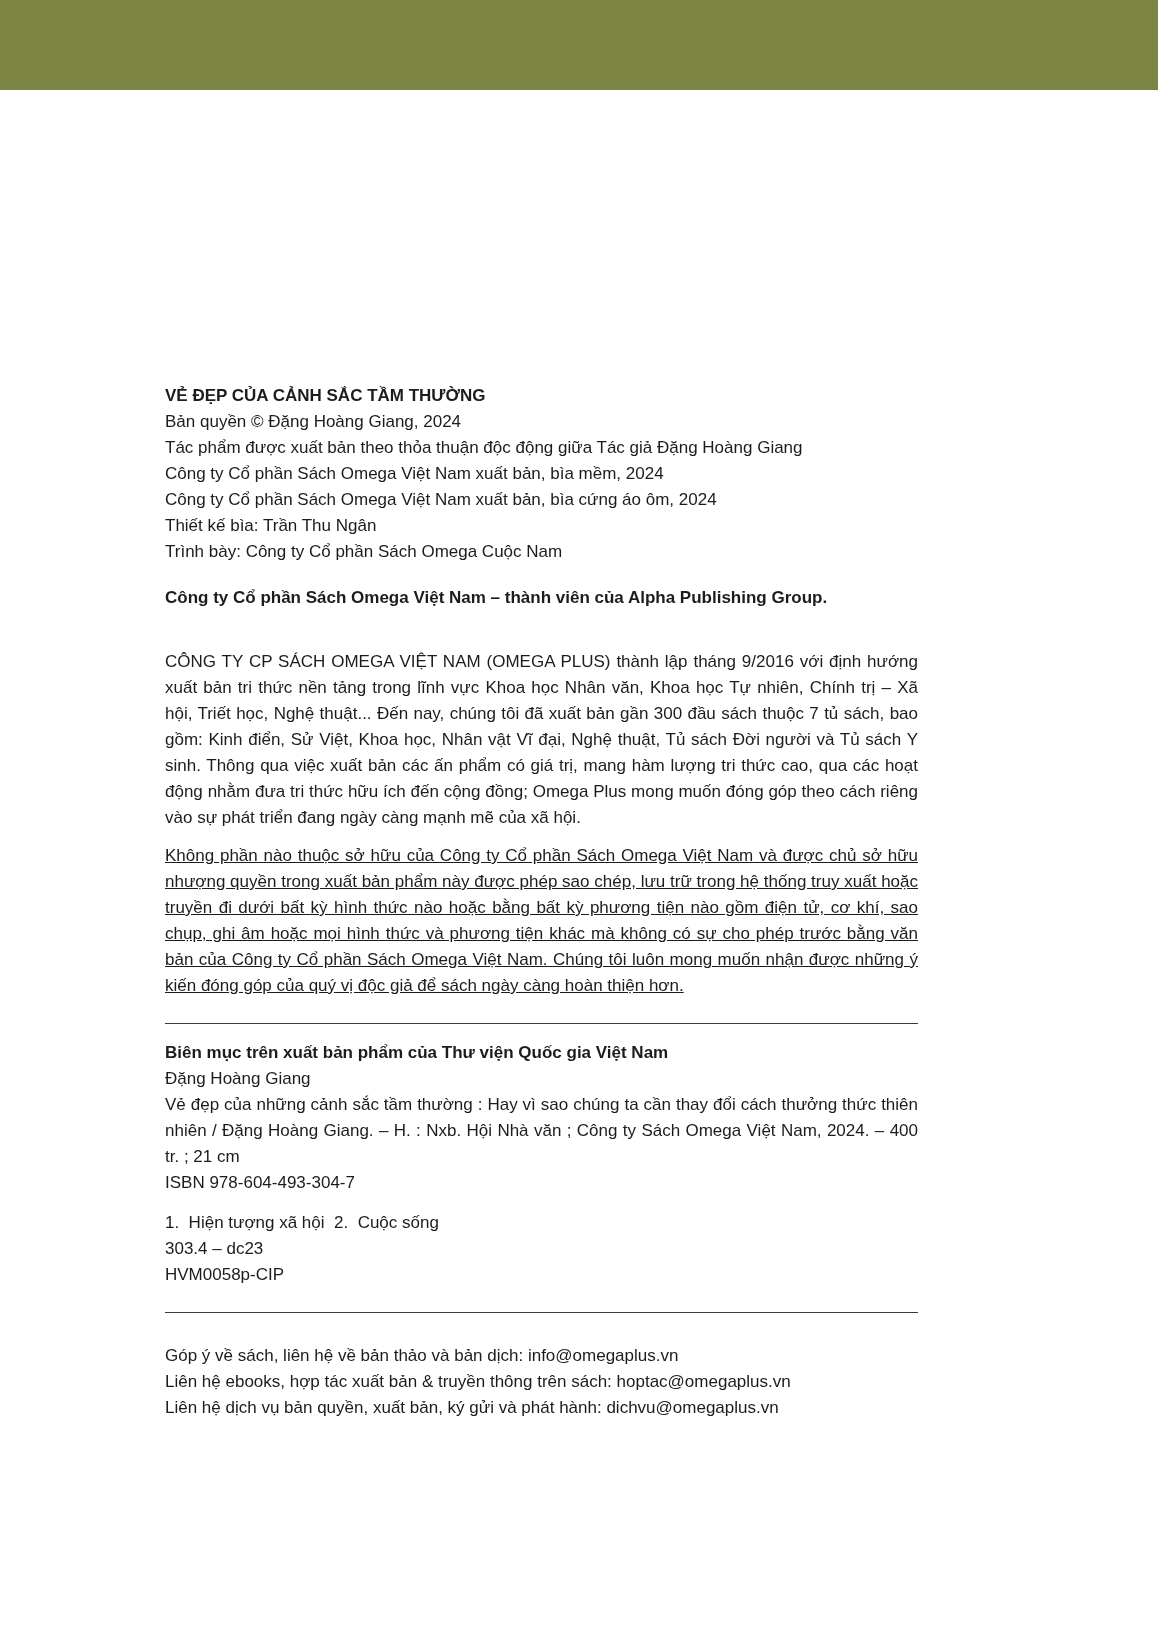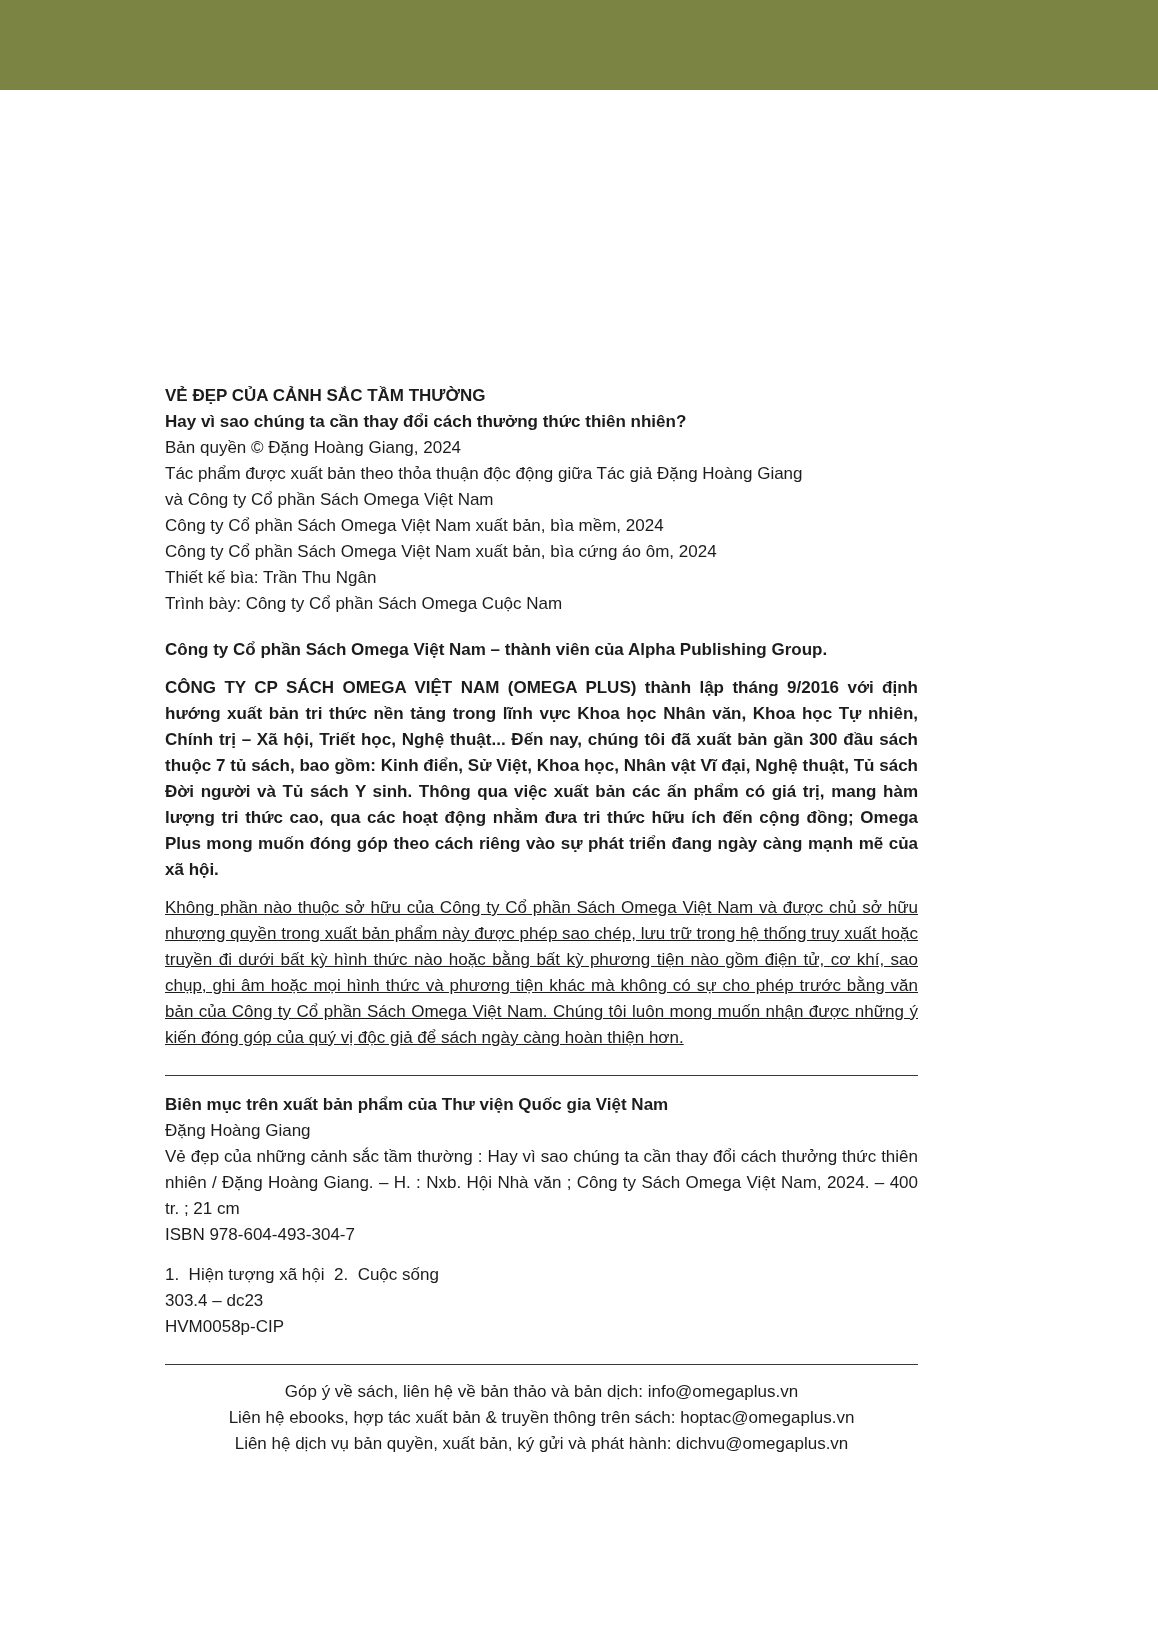--- a/index.html
+++ b/index.html
@@ -37,22 +37,21 @@
   .credits-block {
   }
   .membership {
     margin-top: 20px;
   }
   .para {
     margin: 0;
     text-align: justify;
   }
   .about-para {
-    margin-top: 12px;
-    font-weight: bold;
+    margin-top: 38px;
   }
   .rights-para {
     margin-top: 12px;
     text-decoration: underline;
   }
   .divider {
     border: none;
     border-top: 1px solid #3a3a3a;
     margin: 24px 0 0 0;
     width: 100%;
@@ -60,39 +59,36 @@
   .catalog-block {
     margin-top: 16px;
   }
   .subjects-block {
     margin-top: 14px;
   }
   .pre-space {
     white-space: pre-wrap;
   }
   .contact-block {
-    margin-top: 14px;
-    text-align: center;
+    margin-top: 30px;
   }
 </style>
 </head>
 <body>
 
 <div class="page" style="color: rgb(28, 28, 28);">
 
   <div class="top-band" style="background: rgb(124, 132, 68);"></div>
 
   <div class="content">
 
     <div>
       <p class="line bold">VẺ ĐẸP CỦA CẢNH SẮC TẦM THƯỜNG</p>
-      <p class="line bold">Hay vì sao chúng ta cần thay đổi cách thưởng thức thiên nhiên?</p>
       <p class="line">Bản quyền © Đặng Hoàng Giang, 2024</p>
       <p class="line">Tác phẩm được xuất bản theo thỏa thuận độc động giữa Tác giả Đặng Hoàng Giang</p>
-      <p class="line">và Công ty Cổ phần Sách Omega Việt Nam</p>
       <p class="line">Công ty Cổ phần Sách Omega Việt Nam xuất bản, bìa mềm, 2024</p>
       <p class="line">Công ty Cổ phần Sách Omega Việt Nam xuất bản, bìa cứng áo ôm, 2024</p>
     </div>
 
     <div class="credits-block">
       <p class="line">Thiết kế bìa: Trần Thu Ngân</p>
       <p class="line">Trình bày: Công ty Cổ phần Sách Omega Cuộc Nam</p>
     </div>
 
     <p class="line bold membership">Công ty Cổ phần Sách Omega Việt Nam – thành viên của Alpha Publishing Group.</p>

